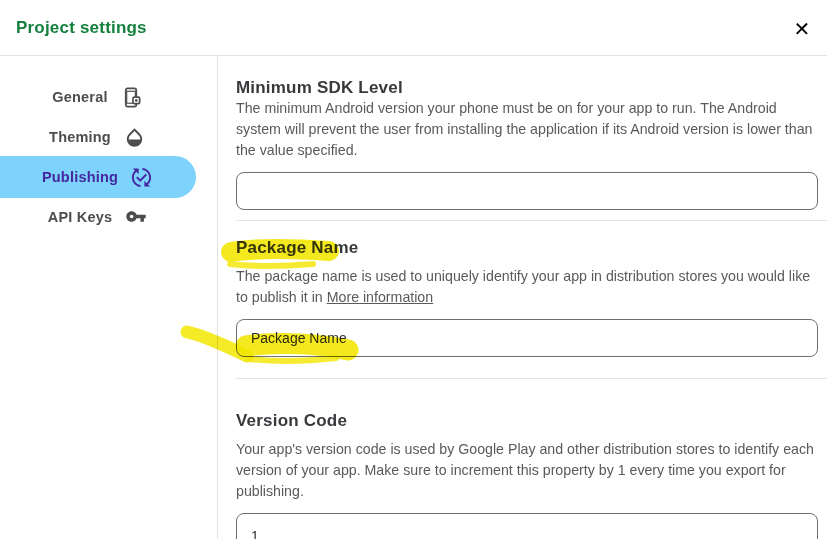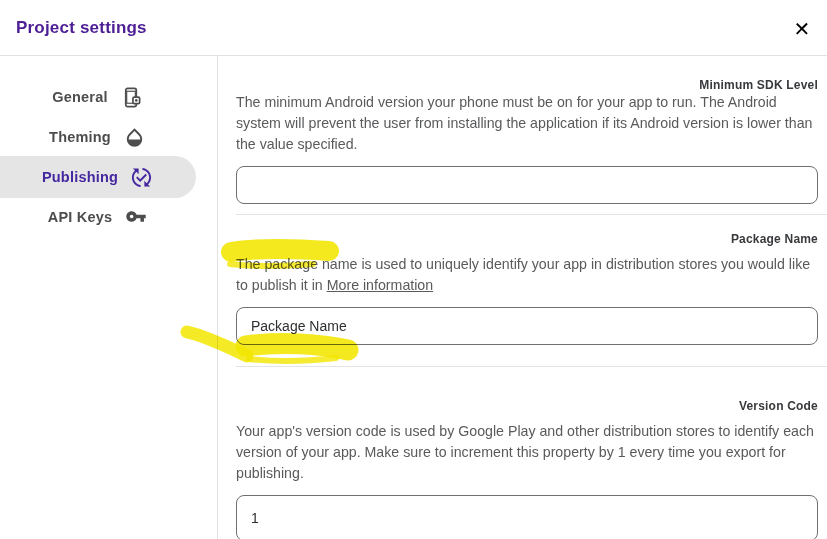--- a/index.html
+++ b/index.html
@@ -2,34 +2,34 @@
 <html><head>
 <meta charset="utf-8">
 <style>
   html,body{margin:0;padding:0;background:#fff;}
   .dialog{
     position:relative;width:827px;height:539px;background:#fff;overflow:hidden;
     font-family:"Liberation Sans",sans-serif;color:#444;
   }
   
   .dlg-header{position:absolute;left:0;top:0;width:100%;height:56px;border-bottom:1px solid #e2e2e2;box-sizing:border-box;}
-  .dlg-title{position:absolute;left:16px;top:18px;font-size:17px;font-weight:700;color:#4c1d95;letter-spacing:.2px;}
+  .dlg-title{position:absolute;left:16px;top:18px;font-size:17px;font-weight:700;color:#15803d;letter-spacing:.2px;}
   .close-btn{position:absolute;right:10px;top:14px;width:30px;height:30px;border:none;background:transparent;
     font-size:20px;line-height:30px;color:#000;cursor:pointer;padding:0;text-align:center;font-family:"Liberation Sans",sans-serif;}
   
   .sidebar{position:absolute;left:0;top:56px;width:218px;height:483px;border-right:1px solid #e2e2e2;box-sizing:border-box;padding-top:21px;}
   .side-item{position:relative;display:flex;align-items:center;justify-content:center;
     width:196px;height:40px;padding:0 17px 0 16px;box-sizing:border-box;cursor:pointer;gap:12px;}
   .side-item .lbl{font-size:14.5px;color:#4d4d4d;font-weight:600;letter-spacing:.2px;}
   .side-item svg{width:23px;height:23px;flex:0 0 auto;}
-  .side-item.active{background:#e5e5e5;border-radius:0 21px 21px 0;height:42px;margin:-1px 0;}
+  .side-item.active{background:#7dd3fc;border-radius:0 21px 21px 0;height:42px;margin:-1px 0;}
   .side-item.active .lbl{color:#4527a0;}
   
   .main{position:absolute;left:236px;top:56px;width:582px;padding-top:22px;}
-  .sec-heading{font-size:12px;font-weight:700;color:#37393c;letter-spacing:.2px;text-align:right;}
+  .sec-heading{font-size:17px;font-weight:700;color:#37393c;letter-spacing:.2px;}
   .sec-desc{font-size:14.2px;line-height:21px;color:#595a5c;}
   .more-link{text-decoration:underline;color:#595a5c;cursor:pointer;}
   .text-input{display:block;width:100%;height:38px;box-sizing:border-box;margin-top:11px;
     border:1px solid #6f6f6f;border-radius:8px;padding:0 14px;font-size:14px;color:#303030;
     font-family:"Liberation Sans",sans-serif;background:#fff;outline:none;}
   .text-input.tall{height:46px;}
   .sec-divider{height:1px;background:#e4e4e4;border:none;margin:10px -9px 0 0;}
   .mt17{margin-top:17px;} .mt20{margin-top:32px;}
   
   .hl-overlay{position:absolute;left:0;top:0;width:827px;height:539px;pointer-events:none;mix-blend-mode:multiply;}

